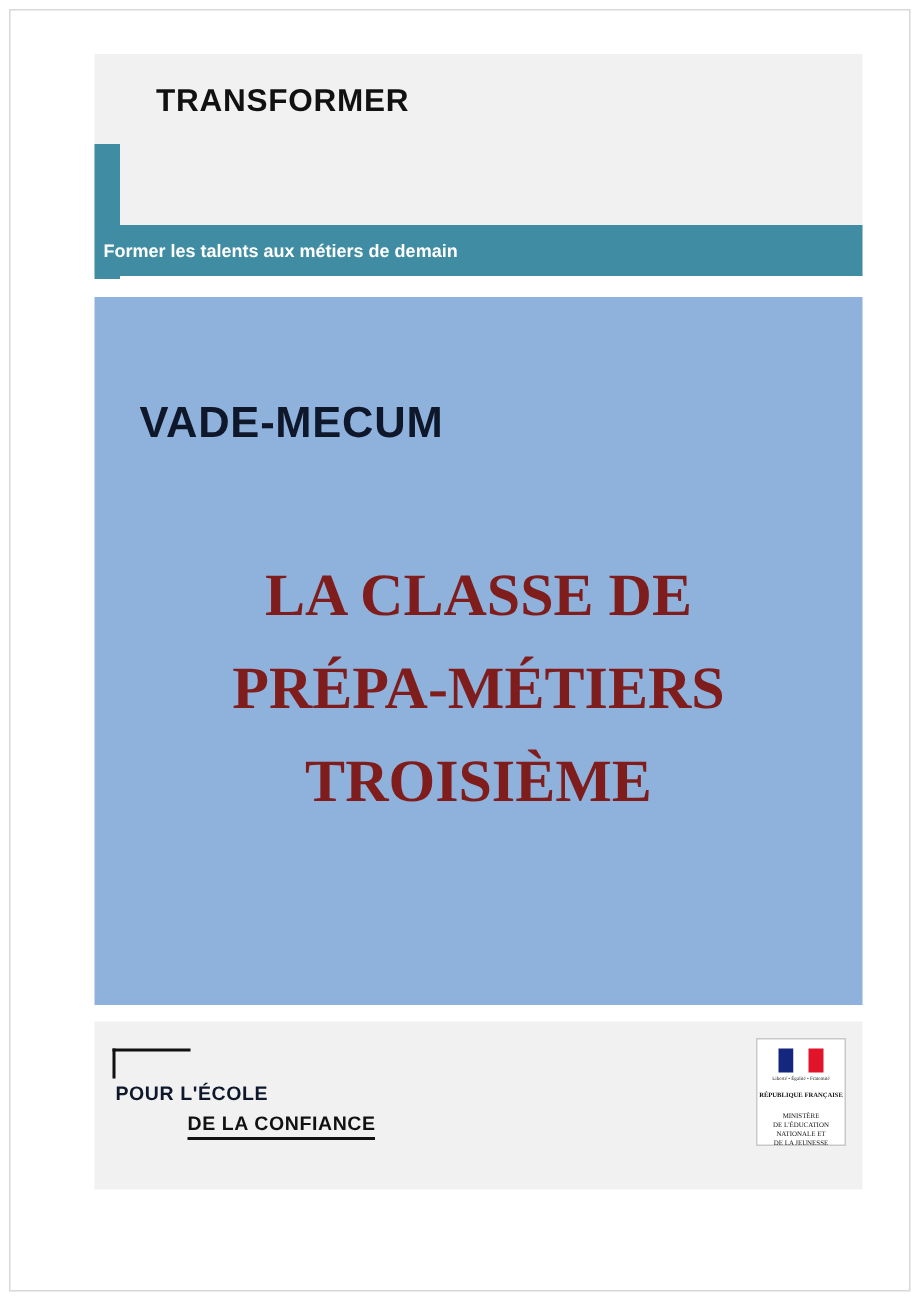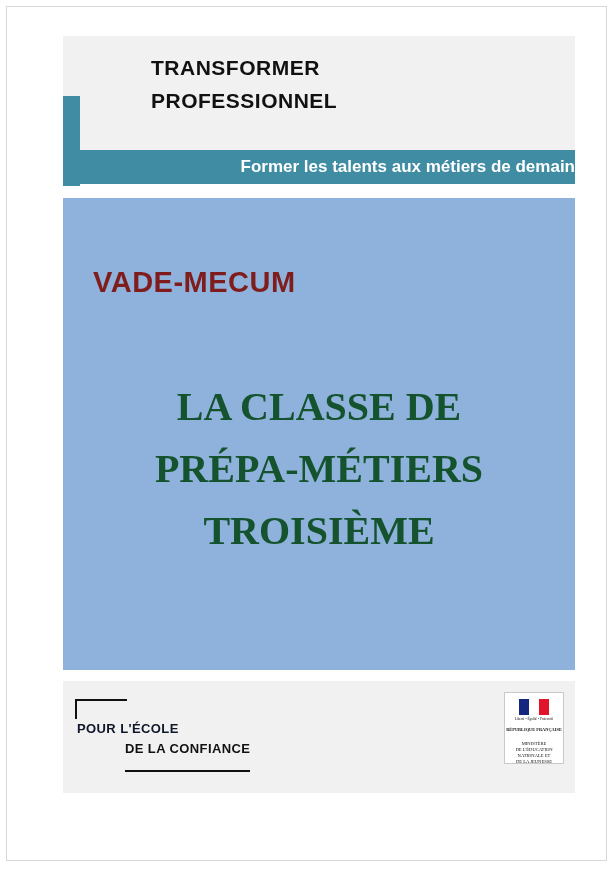--- a/index.html
+++ b/index.html
@@ -54,67 +54,66 @@
     top: 15px;
     width: 440px;
     color: #111111;
     font-weight: bold;
     font-size: 21px;
     line-height: 33px;
     letter-spacing: 0.5px;
   }
   .header-title .line {
     display: block;
-    margin-left: 47px;
   }
   .header-strip {
     position: absolute;
     left: 6px;
     top: 114px;
     width: 506px;
     height: 34px;
     background: #3f8ca3;
   }
   .header-strip-text {
     position: absolute;
     left: 0;
     top: 0;
     width: 506px;
     height: 34px;
     line-height: 34px;
-    text-align: right;
+    text-align: left;
     color: #ffffff;
-    font-size: 17px;
+    font-size: 12px;
     font-weight: bold;
   }
 
   
   .main-panel {
     position: absolute;
     left: 63px;
     top: 198px;
     width: 512px;
     height: 472px;
     background: #8fb2dd;
   }
   .vademecum {
     position: absolute;
     left: 30px;
     top: 68px;
-    color: #7f1d1d;
+    color: #0f172a;
     font-weight: bold;
     font-size: 29px;
     letter-spacing: 0.5px;
   }
   .main-title {
     position: absolute;
     left: 30px;
-    top: 178px;
+    top: 168px;
     width: 452px;
-    color: #14532d;
+    color: #7f1d1d;
     font-family: "Liberation Serif", serif;
     font-weight: bold;
     font-size: 40px;
     line-height: 62px;
     text-align: center;
   }
   .main-title .line {
     display: block;
   }
 
@@ -154,21 +153,21 @@
   }
   .slogan-line2 {
     position: absolute;
     left: 52px;
     top: 42px;
     font-size: 13px;
     font-weight: bold;
     color: #111111;
     letter-spacing: 0.4px;
     border-bottom: 2px solid #111111;
-    padding-bottom: 14px;
+    padding-bottom: 2px;
   }
 
   
   .ministry-logo {
     position: absolute;
     left: 441px;
     top: 11px;
     width: 60px;
     height: 72px;
     background: #ffffff;
@@ -229,21 +228,20 @@
 </head>
 <body>
 
 <div class="page">
   <div class="page-border"></div>
 
   <div class="header-block">
     <div class="header-accent-bar"></div>
     <div class="header-title">
       <span class="line">TRANSFORMER</span>
-      <span class="line">PROFESSIONNEL</span>
     </div>
     <div class="header-strip">
       <div class="header-strip-text">Former les talents aux métiers de demain</div>
     </div>
   </div>
 
   <div class="main-panel">
     <div class="vademecum">VADE-MECUM</div>
     <div class="main-title">
       <span class="line">LA CLASSE DE</span>

